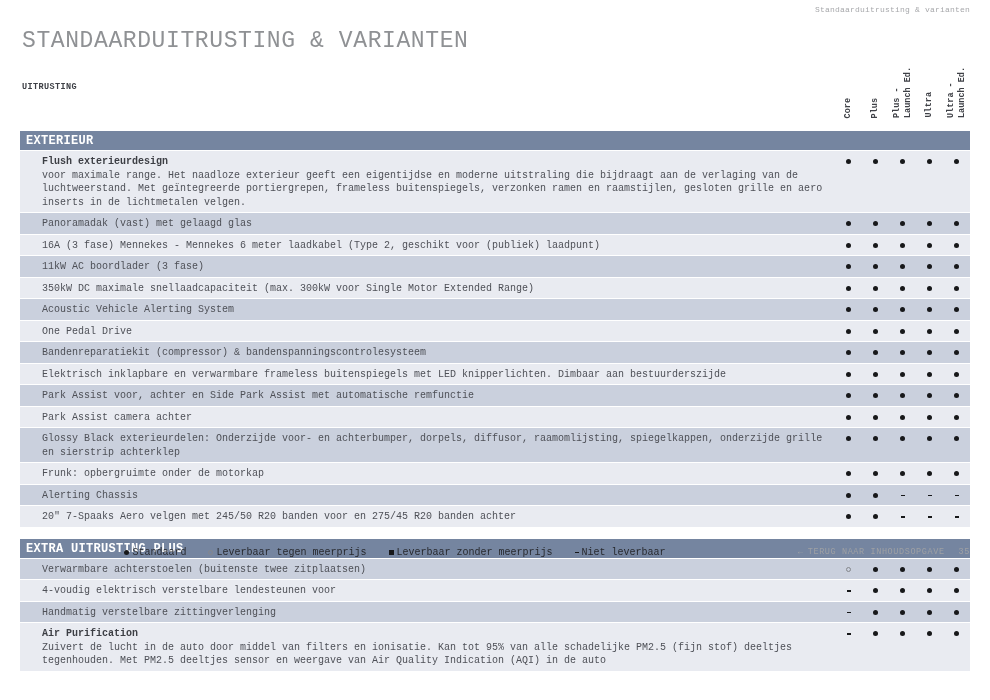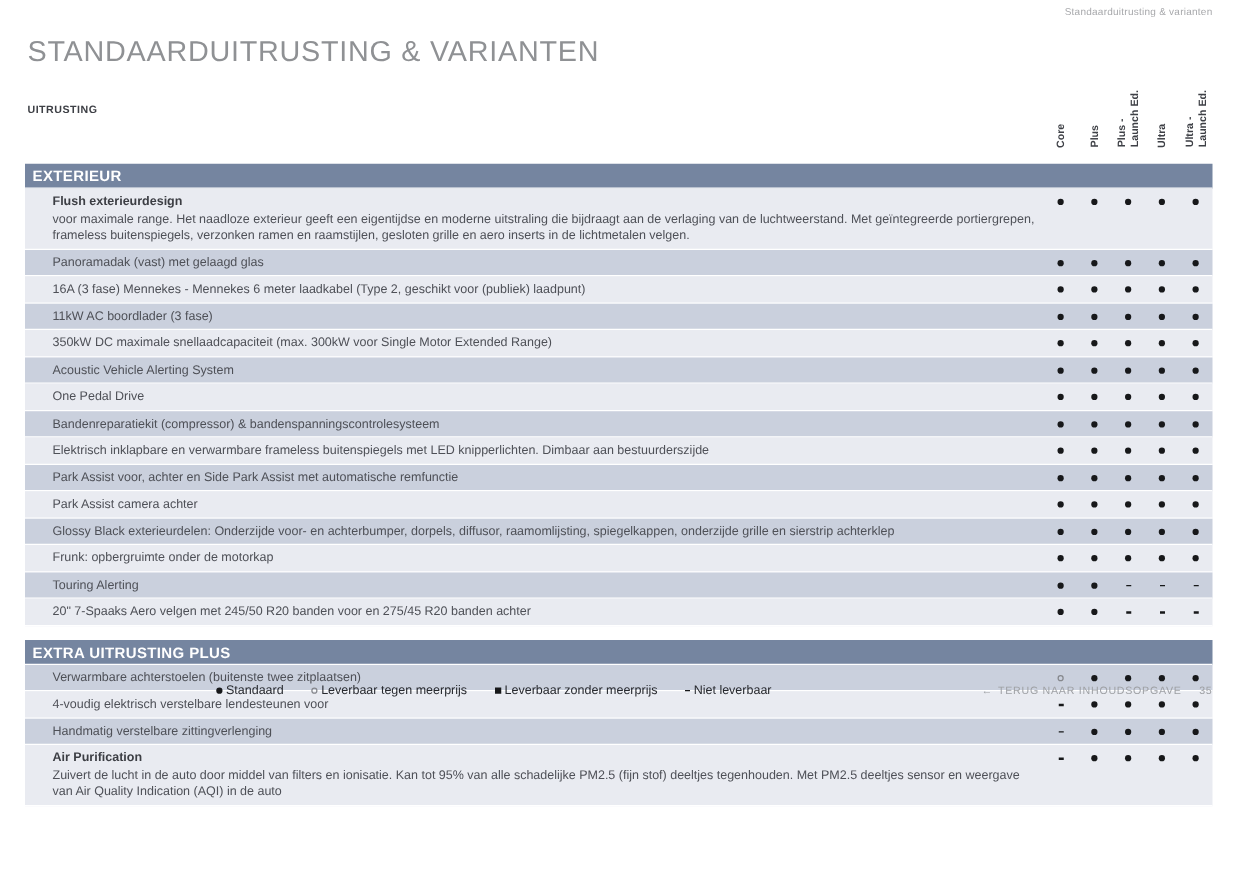--- a/index.html
+++ b/index.html
@@ -3,21 +3,21 @@
 <meta charset="utf-8">
 <style>
   * { margin:0; padding:0; box-sizing:border-box; }
   html,body { background:#ffffff; }
   body {
     width:990px; height:700px;
     font-family:"Liberation Sans", sans-serif;
     position:relative; overflow:hidden;
     color:#4e5057;
   }
-  .page { position:relative; width:990px; height:572px; background:#fff; }
+  .page { position:relative; width:990px; height:572px; background:#fff;font-family:Liberation Mono, monospace; }
 
   .header-right {
     position:absolute; top:5px; right:20px;
     font-size:8px; color:#a7a8ab; letter-spacing:0.2px;
   }
   .page-title {
     position:absolute; top:28px; left:22px;
     font-size:23px; font-weight:400; color:#8f9194; letter-spacing:0.6px;
   }
   .uitrusting-label {
@@ -374,21 +374,21 @@
             </div>
             <div class="sym-cell">
               <span class="sym sym-dot"></span>
             </div>
             <div class="sym-cell">
               <span class="sym sym-dot"></span>
             </div>
           </div>
         </div>
         <div class="row">
-          <div class="row-text">Touring Alerting</div>
+          <div class="row-text">Alerting Chassis</div>
           <div class="syms">
             <div class="sym-cell">
               <span class="sym sym-dot"></span>
             </div>
             <div class="sym-cell">
               <span class="sym sym-dot"></span>
             </div>
             <div class="sym-cell">
               <span class="sym sym-dash"></span>
             </div>

